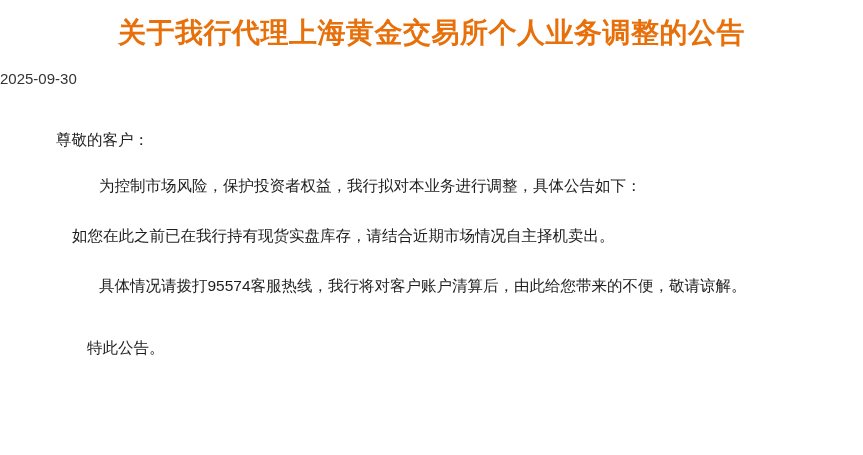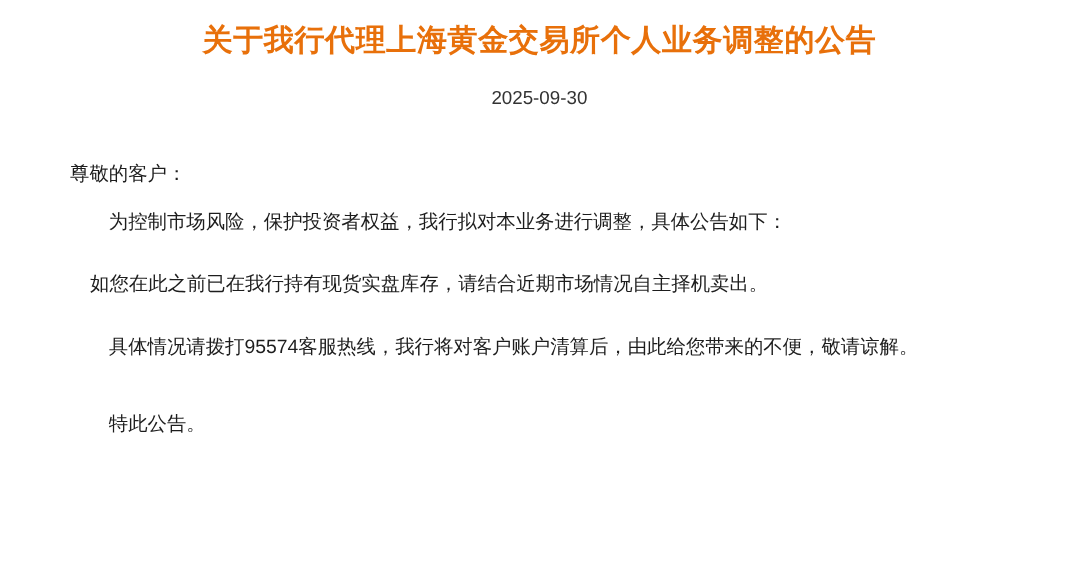--- a/index.html
+++ b/index.html
@@ -17,48 +17,47 @@
   .page {
     position: relative;
     width: 863px;
     height: 455px;
     box-sizing: border-box;
     padding: 0;
   }
   .title {
     text-align: center;
     color: #e8700a;
-    font-size: 24px;
+    font-size: 28px;
     font-weight: bold;
     letter-spacing: 0.5px;
     margin: 18px 0 0 0;
     line-height: 30px;
-    font-family: Liberation Serif, serif;
+    font-family: Liberation Sans, sans-serif;
   }
   .date-line {
-    text-align: center;
     color: #333333;
     font-size: 15px;
     margin-top: 22px;
     font-family: "Liberation Sans", "DejaVu Sans", sans-serif;
   }
   .body-block {
     margin-top: 36px;
     padding: 0 56px 0 56px;
     font-size: 15.5px;
     line-height: 34px;
     color: #1d1d1d;
     font-family: "Liberation Sans", "DejaVu Sans", sans-serif;
   }
   .salutation {
     margin: 0 0 4px 0;
     font-family: Liberation Serif, serif;
   }
   .para {
-    margin: 0;
+    margin: 12px;
     text-indent: 2em;
   }
   .para-noindent {
     margin: 16px;
     text-indent: 0;
   }
   .closing {
     margin-top: 28px;
     text-indent: 2em;
   }

